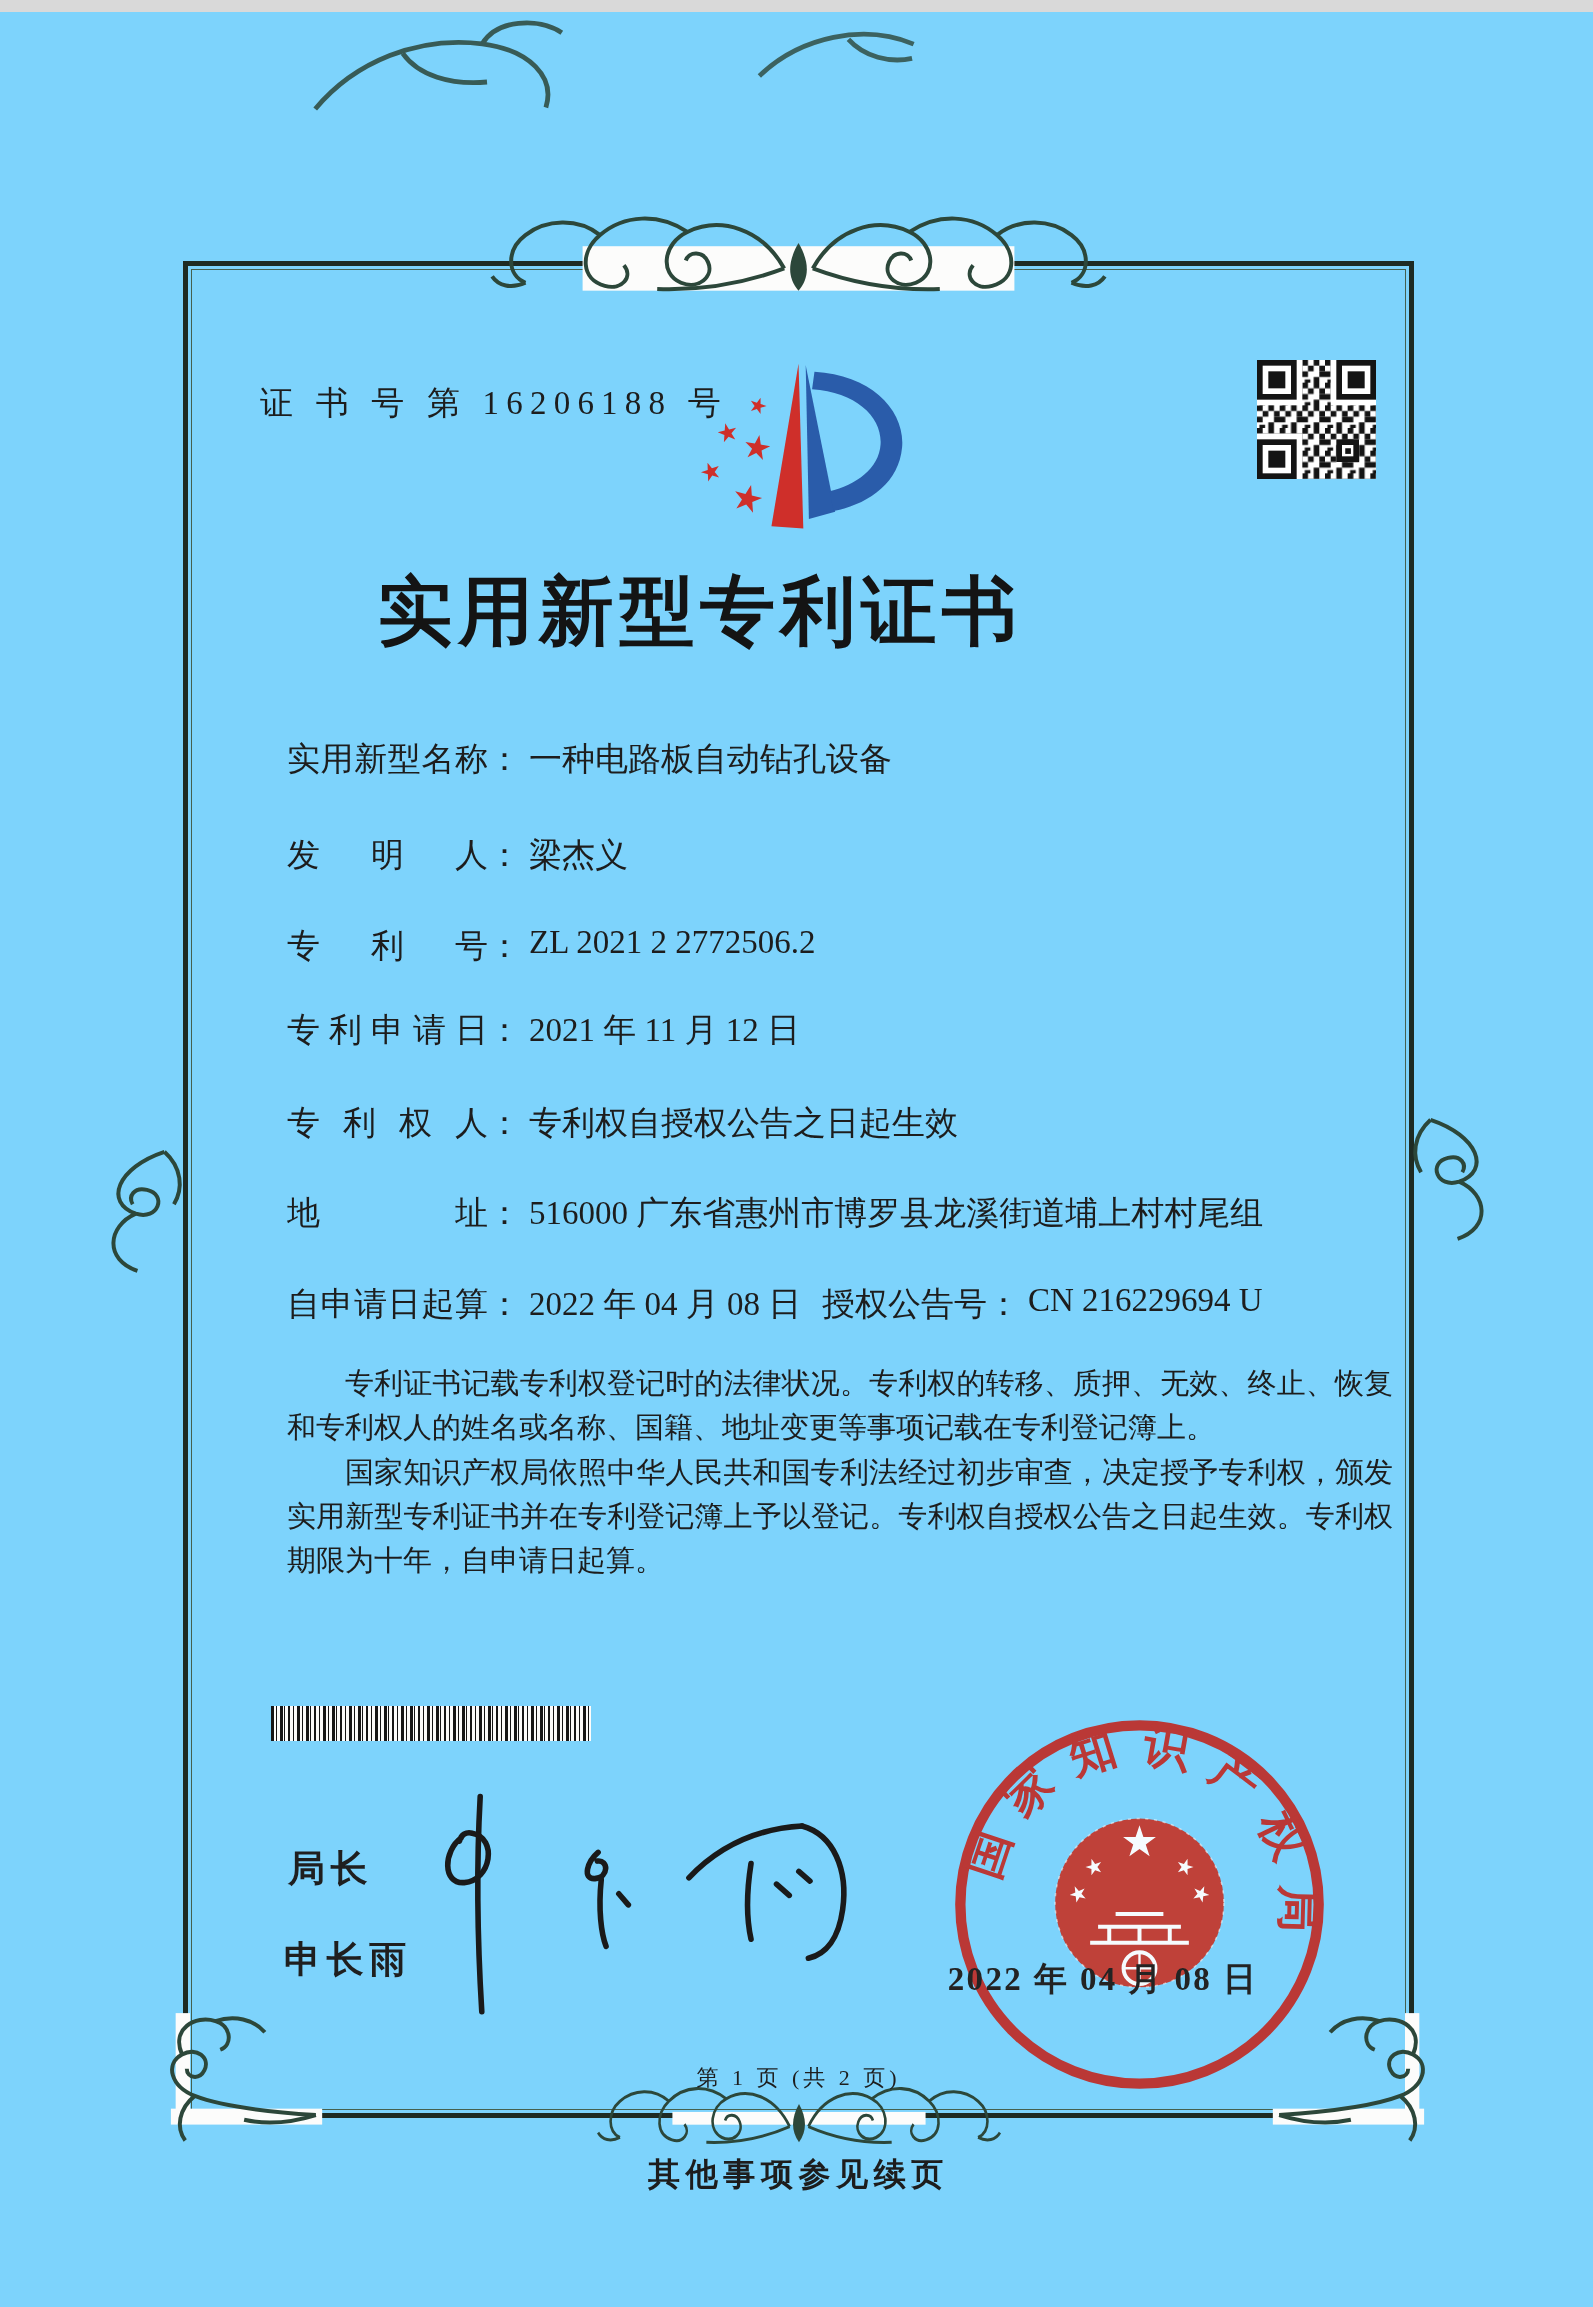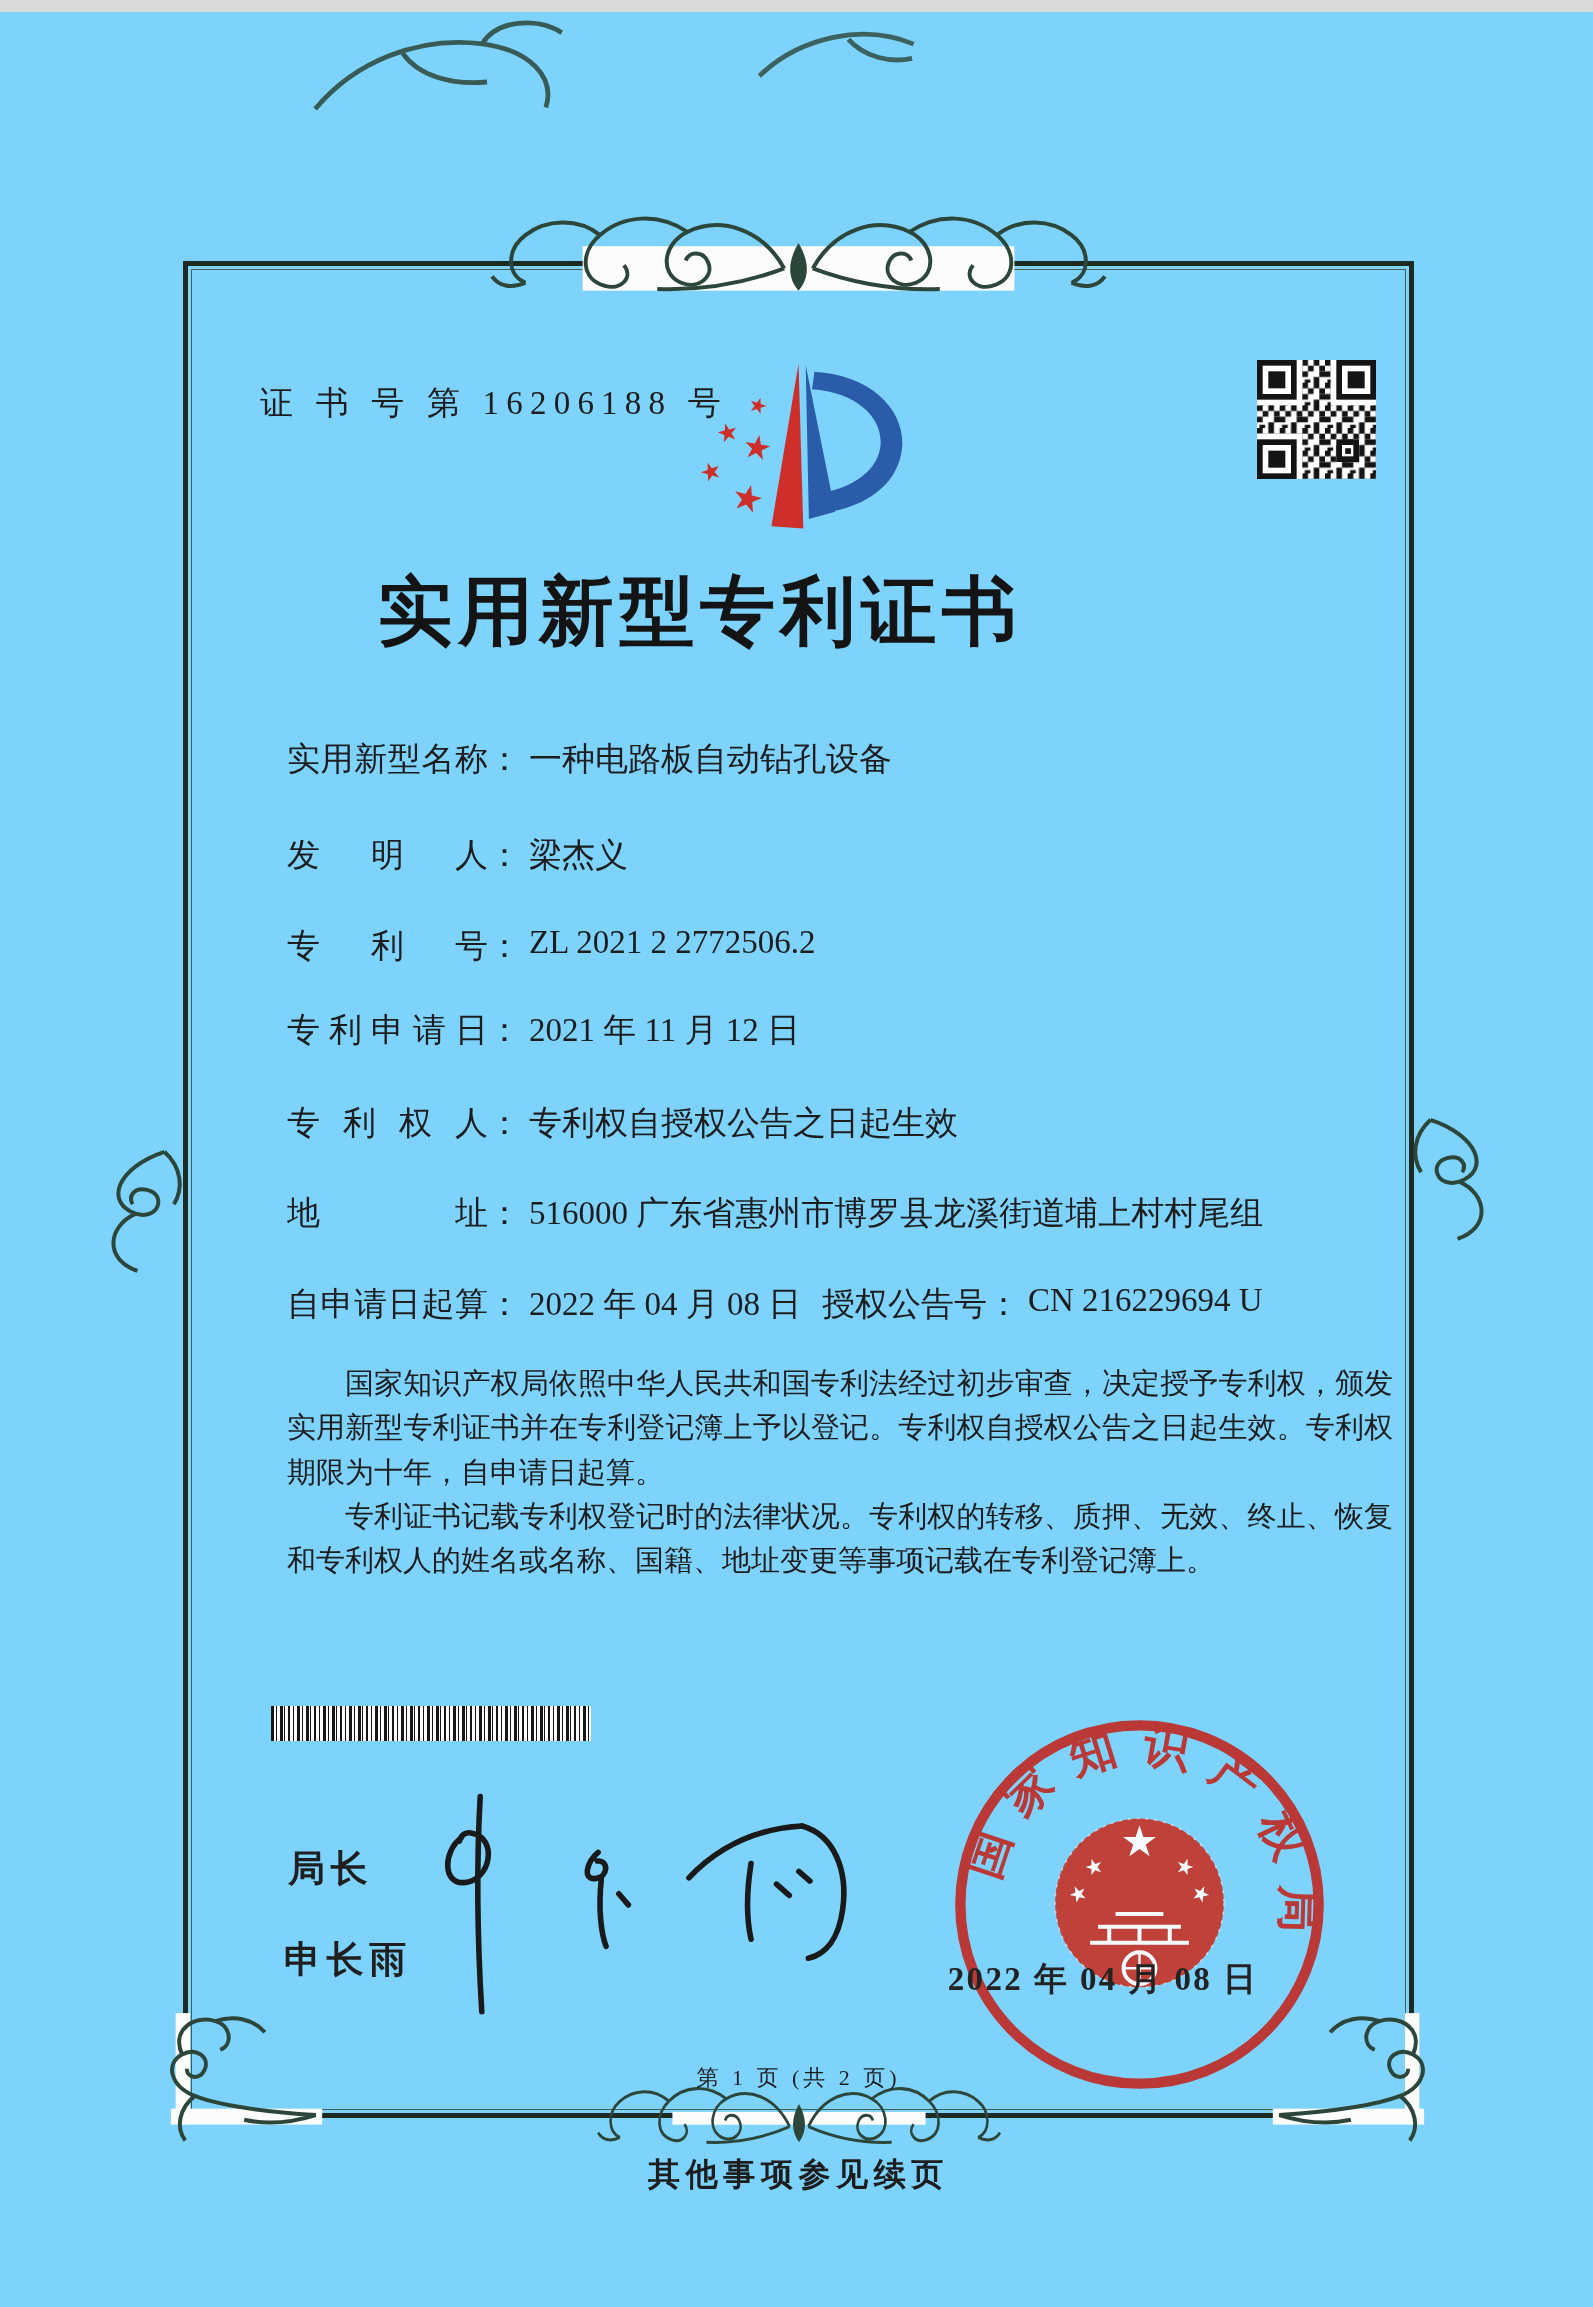--- a/index.html
+++ b/index.html
@@ -246,22 +246,22 @@
     <span class="flabel">地址</span><span class="fcolon">：</span><span class="fvalue">516000 广东省惠州市博罗县龙溪街道埔上村村尾组</span>
   </div>
   <div class="field-row" style="top:1270px">
     <span class="flabel">自申请日起算</span><span class="fcolon">：</span><span class="fvalue">2022 年 04 月 08 日</span>
     <span class="pair2">
       <span class="flabel-plain">授权公告号</span><span class="fcolon">：</span><span class="fvalue">CN 216229694 U</span>
     </span>
   </div>
 
   <div class="abs body-text">
+    <p>专利证书记载专利权登记时的法律状况。专利权的转移、质押、无效、终止、恢复和专利权人的姓名或名称、国籍、地址变更等事项记载在专利登记簿上。</p>
     <p>国家知识产权局依照中华人民共和国专利法经过初步审查，决定授予专利权，颁发实用新型专利证书并在专利登记簿上予以登记。专利权自授权公告之日起生效。专利权期限为十年，自申请日起算。</p>
-    <p>专利证书记载专利权登记时的法律状况。专利权的转移、质押、无效、终止、恢复和专利权人的姓名或名称、国籍、地址变更等事项记载在专利登记簿上。</p>
   </div>
 
   <div class="abs barcode"></div>
 
   <div class="abs director-label">局长</div>
   <div class="abs director-name">申长雨</div>
 
   <svg class="abs signature" viewBox="0 0 580 312">
     <g fill="none" stroke="#1a1a1a" stroke-width="7" stroke-linecap="round">
       <path d="M58,18 C54,90 54,190 60,288"></path>

